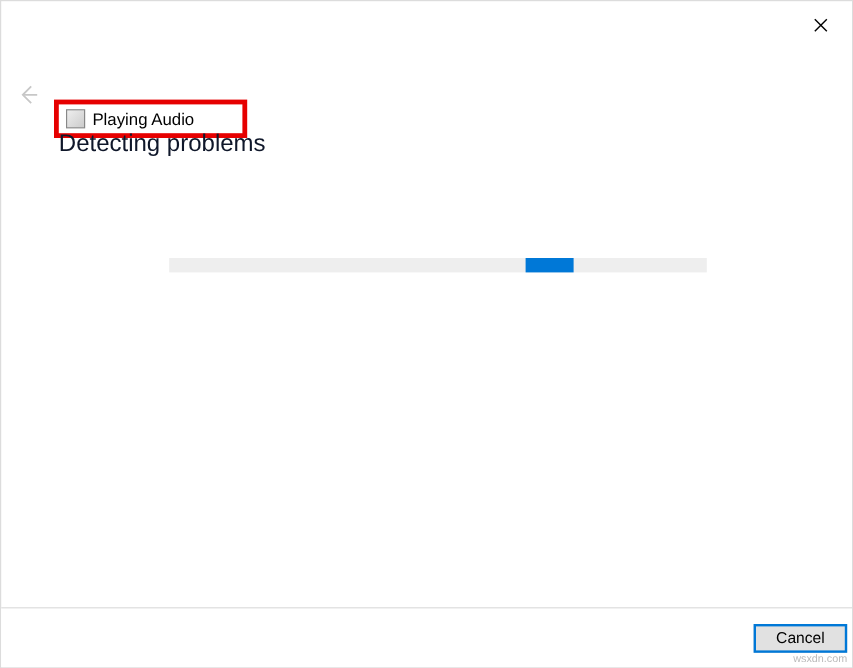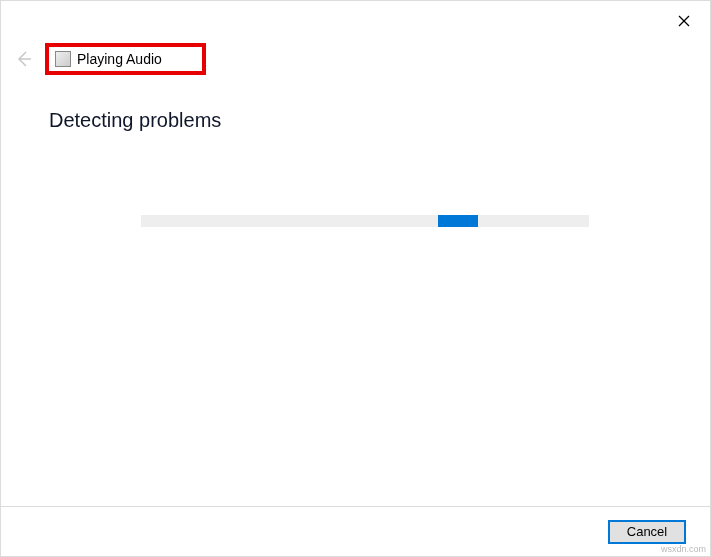--- a/index.html
+++ b/index.html
@@ -56,20 +56,21 @@
       display: flex;
       align-items: center;
       justify-content: center;
     }
     .title-block {
       border: 4px solid #e60000;
       padding: 4px 40px 4px 6px;
       display: flex;
       align-items: center;
       gap: 6px;
+      margin-top: 40px;
     }
     .troubleshooter-icon {
       width: 16px;
       height: 16px;
       border: 1px solid #888;
       background: linear-gradient(135deg, #eee 0%, #ccc 100%);
       display: inline-block;
     }
     .troubleshooter-title {
       font-size: 14px;
@@ -102,21 +103,21 @@
     .footer {
       position: absolute;
       bottom: 0;
       left: 0;
       right: 0;
       height: 50px;
       border-top: 1px solid #dcdcdc;
       display: flex;
       align-items: center;
       justify-content: flex-end;
-      padding-right: 24px;
+      padding-right: 4px;
       background: #ffffff;
     }
     .cancel-btn {
       min-width: 78px;
       height: 24px;
       border: 2px solid #0078d7;
       background: #e1e1e1;
       font-size: 13px;
       color: #000;
       padding: 0 12px;

